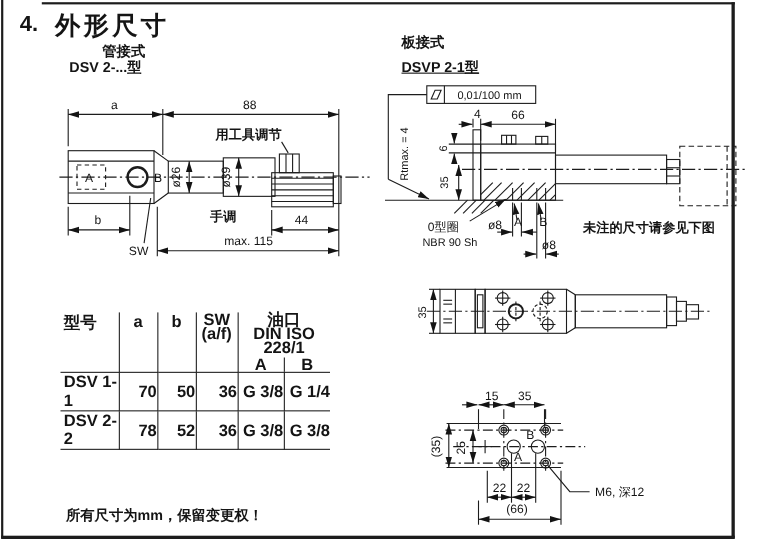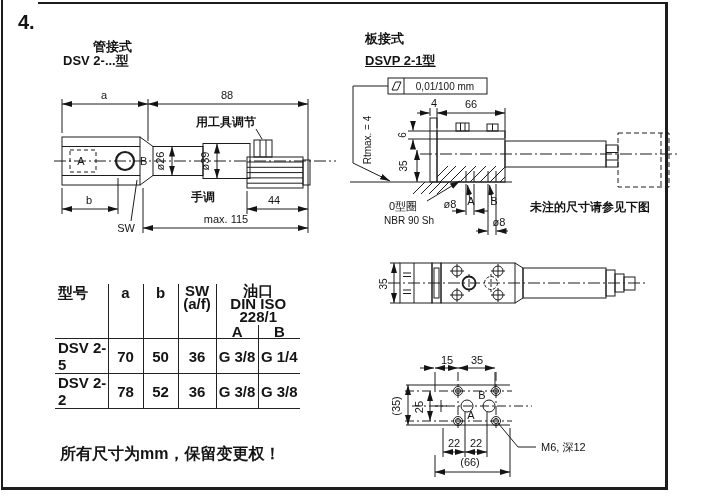--- a/index.html
+++ b/index.html
@@ -3,50 +3,51 @@
 <meta charset="utf-8">
 <style>
   html,body{margin:0;padding:0;background:#f0f0f0;}
   #stage{position:relative;width:702px;height:500px;background:#ffffff;overflow:hidden;
          font-family:"Liberation Sans",sans-serif;color:#111;}
   .frame{position:absolute;background:#1c1c1c;}
   .txt{position:absolute;white-space:nowrap;color:#141414;}
   .t-secno{left:18px;top:11px;font-size:20px;font-weight:700;}
   .t-title{left:50px;top:8px;font-size:23px;font-weight:700;letter-spacing:3px;}
   .t-sub1{font-size:13px;font-weight:700;line-height:14px;}
-  .t-foot{left:60px;top:444px;font-size:16px;font-weight:700;}
+  .t-foot{left:60px;top:460px;font-size:13px;font-weight:700;}
   svg text{fill:#141414;}
   .dt{font:11px "Liberation Sans",sans-serif;}
   .dts{font:10px "Liberation Sans",sans-serif;}
   .cjk{font:700 12px "Liberation Sans",sans-serif;}
   .cjks{font:400 11px "Liberation Sans",sans-serif;}
   
   #spec{position:absolute;left:55px;top:284px;width:245px;border-collapse:collapse;
         table-layout:fixed;font-size:15px;font-weight:700;color:#141414;}
   #spec th,#spec td{padding:0;margin:0;font-weight:700;vertical-align:top;text-align:center;}
   #spec .vb{border-right:1.4px solid #222;}
   #spec thead th{height:44px;border-bottom:1.6px solid #222;}
-  #spec tbody td{height:24px;border-bottom:1.4px solid #222;vertical-align:middle;}
+  #spec tbody td{height:24px;border-bottom:1.4px solid #222;vertical-align:middle;text-align:right;}
   #spec .c-model{width:53px;text-align:left;padding-left:3px;}
   #spec .hline{display:block;line-height:13px;}
   .ab-row{display:flex;margin-top:2px;}
   .ab-row span{flex:1;line-height:13px;}
   .ab-row .ab-b{border-left:1.4px solid #222;}
 </style>
 </head>
 <body>
 
 <div id="stage">
 
   <div class="frame" style="left:38px;top:2px;width:630px;height:2px;"></div>
   <div class="frame" style="left:1px;top:0;width:2px;height:489px;"></div>
   <div class="frame" style="left:665px;top:2px;width:3px;height:487px;"></div>
   <div class="frame" style="left:1px;top:487px;width:667px;height:3px;"></div>
 
   <div class="txt t-secno">4.</div>
+  <div class="txt t-title">外形尺寸</div>
   <div class="txt t-sub1" style="left:63px;top:40px;margin-left:30px;">管接式</div>
   <div class="txt t-sub1" style="left:63px;top:54px;">DSV 2-...型</div>
   <div class="txt t-sub1" style="left:365px;top:32px;">板接式</div>
   <div class="txt t-sub1" style="left:365px;top:54px;text-decoration:underline;">DSVP 2-1型</div>
   <div class="txt t-foot">所有尺寸为mm，保留变更权！</div>
 
   <svg width="702" height="500" style="position:absolute;left:0;top:0;">
     <defs>
       <marker id="ar" markerWidth="11" markerHeight="8" refX="10" refY="4" orient="auto-start-reverse" markerUnits="userSpaceOnUse">
         <path d="M0,1 L10,4 L0,7 Z" fill="#141414"></path>
@@ -305,21 +306,21 @@
           <span class="hline">DIN ISO 228/1</span>
           <span class="ab-row">
             <span>A</span>
             <span class="ab-b">B</span>
           </span>
         </th>
       </tr>
     </thead>
     <tbody>
       <tr>
-        <td class="vb c-model">DSV 2-5</td>
+        <td class="vb c-model">DSV 1-1</td>
         <td class="vb">70</td>
         <td class="vb">50</td>
         <td class="vb">36</td>
         <td class="vb">G 3/8</td>
         <td>G 1/4</td>
       </tr>
       <tr>
         <td class="vb c-model">DSV 2-2</td>
         <td class="vb">78</td>
         <td class="vb">52</td>

